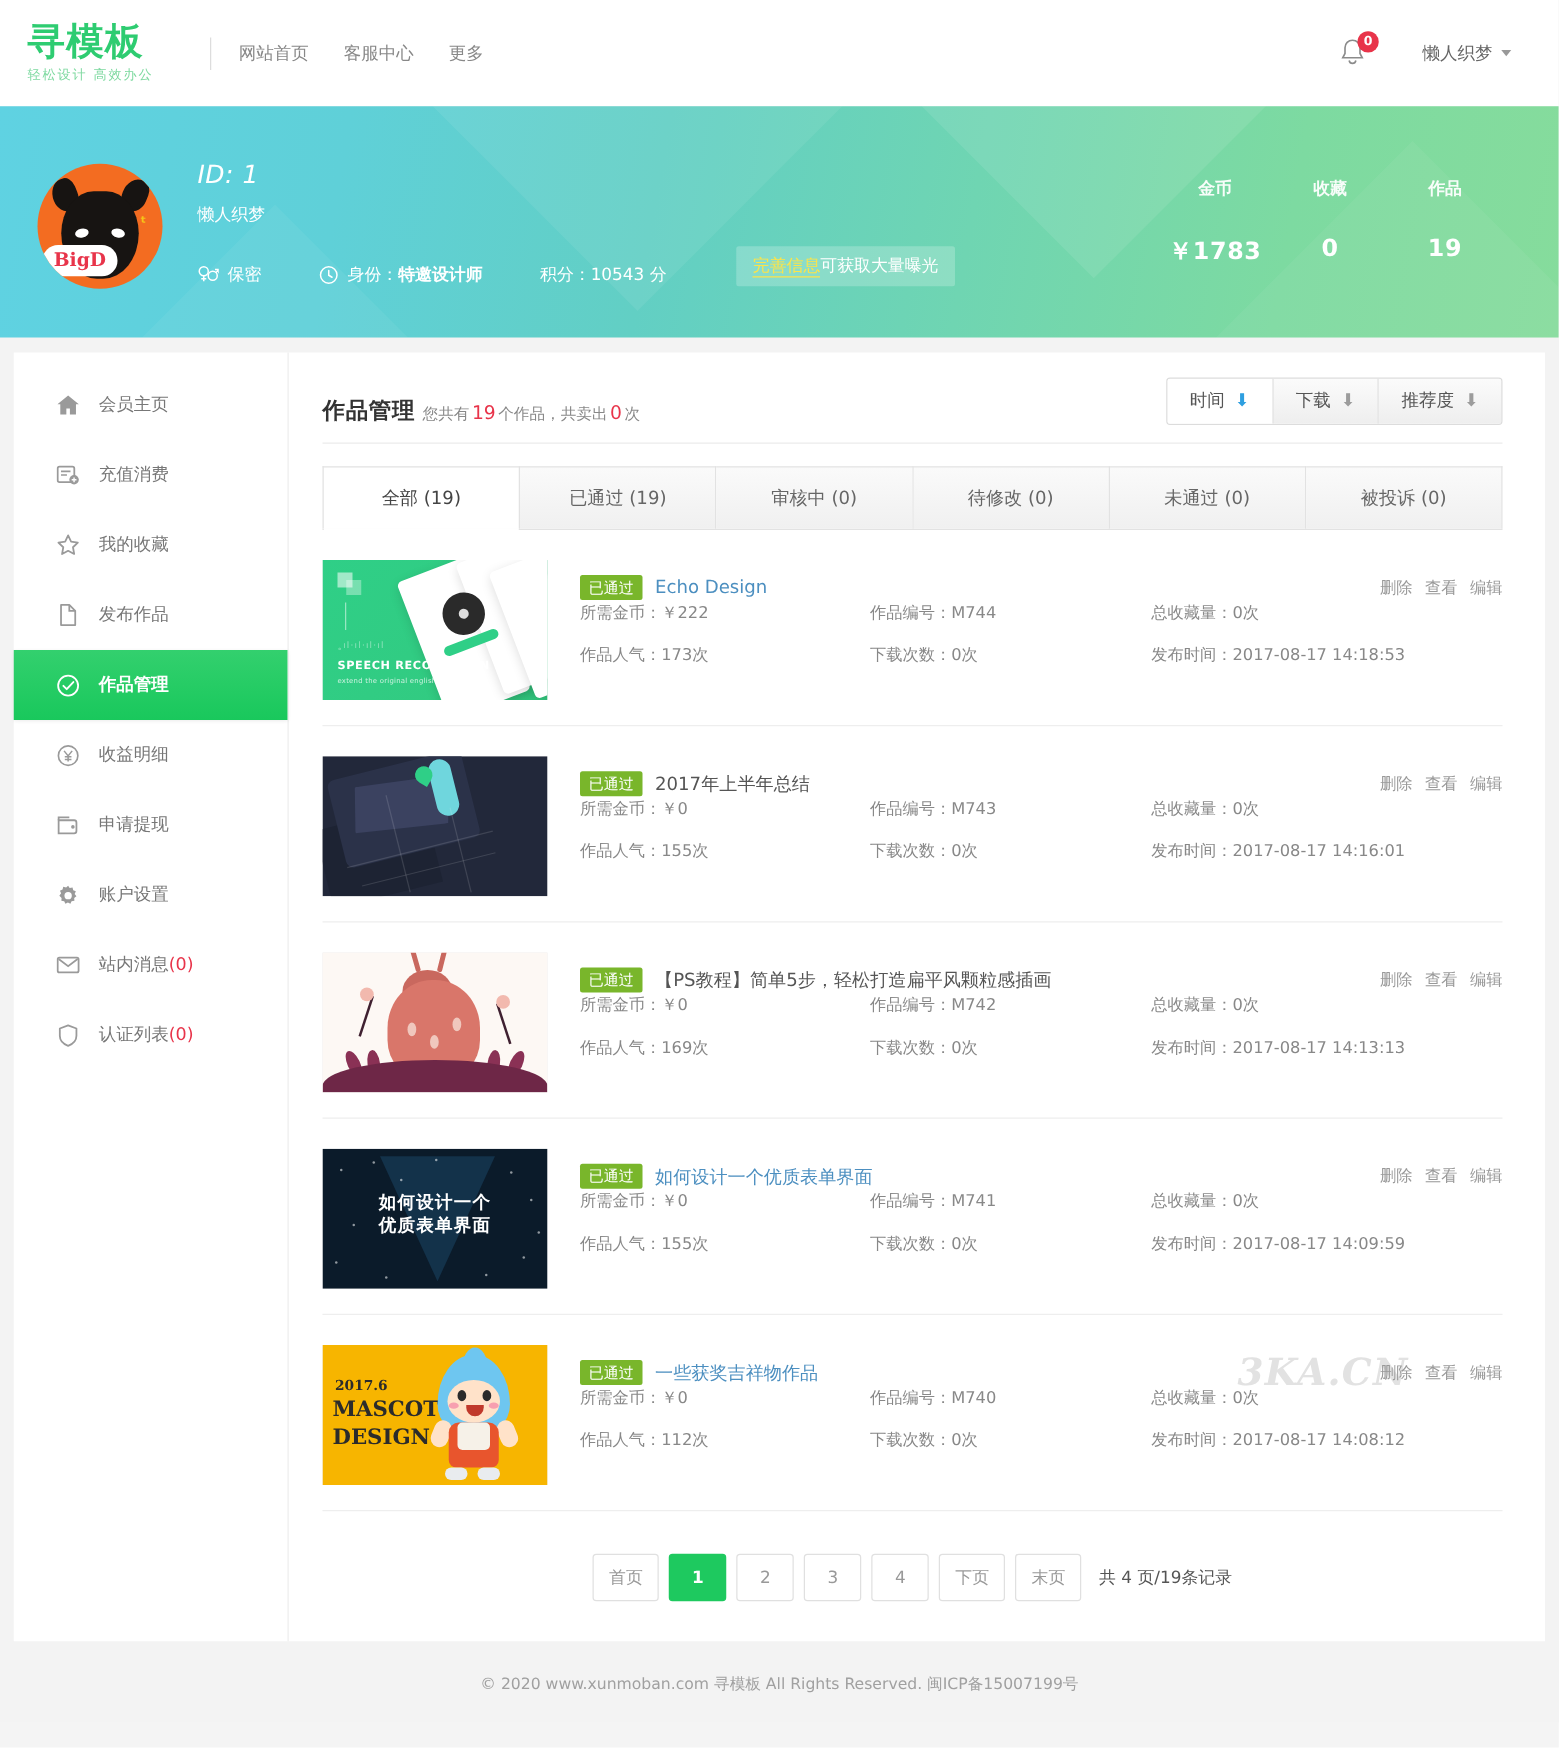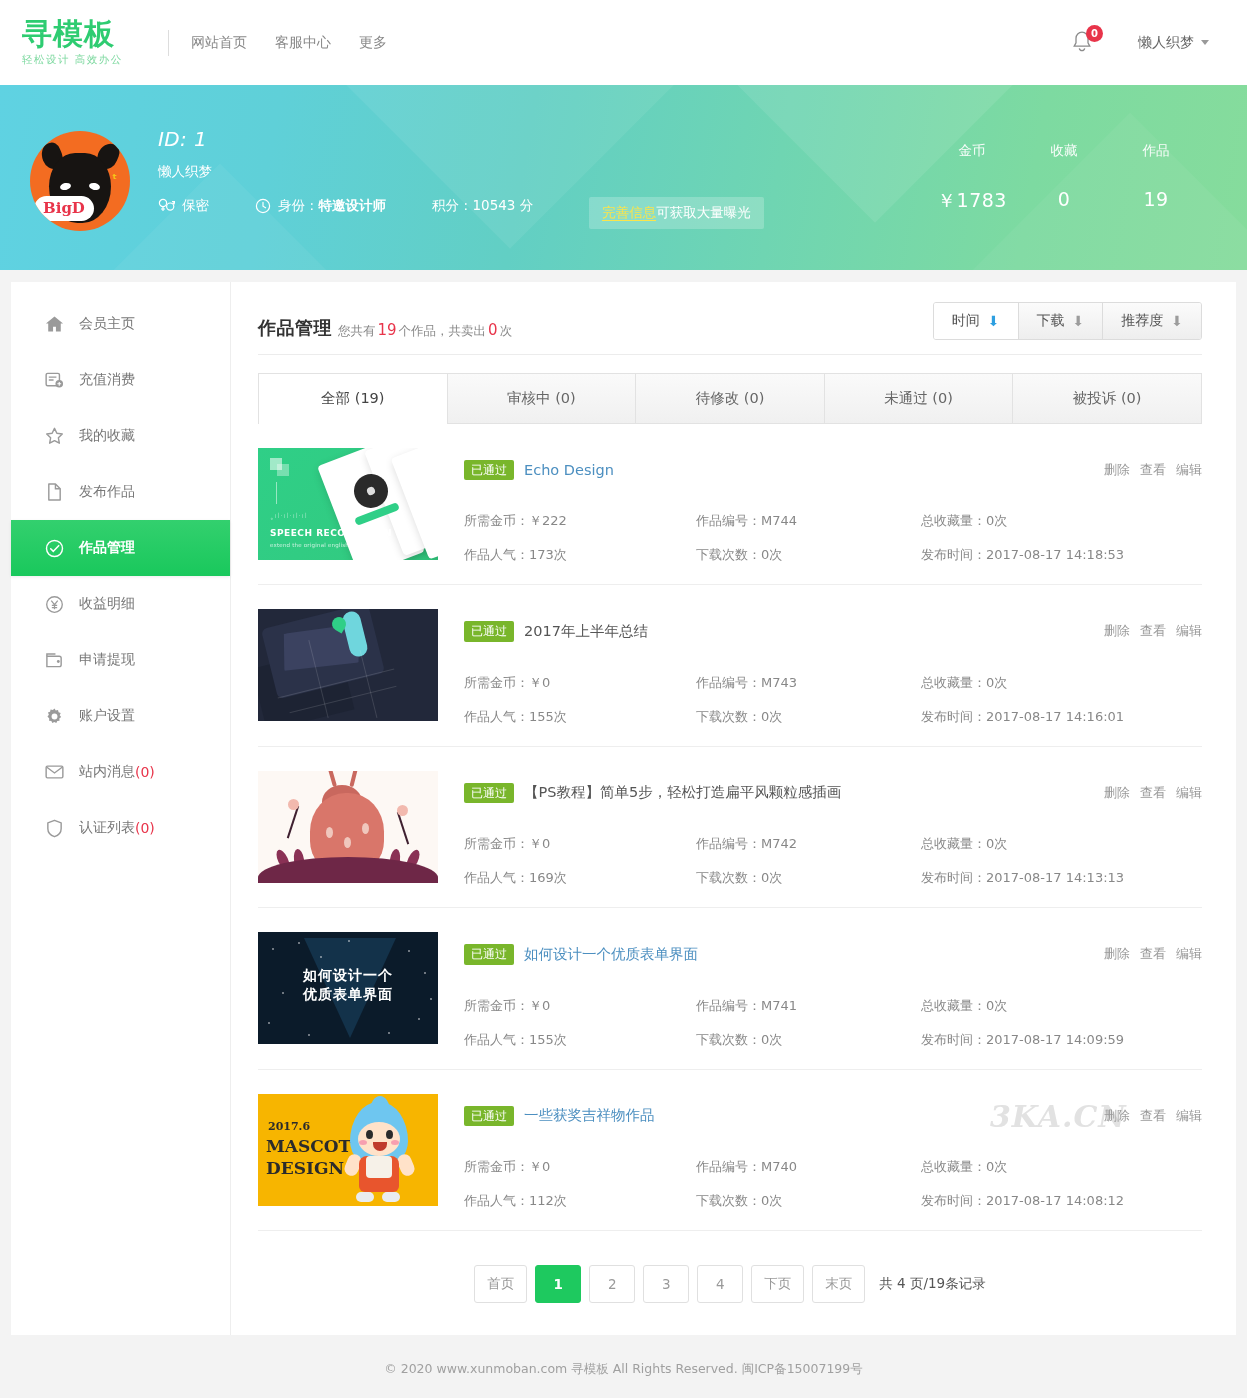--- a/index.html
+++ b/index.html
@@ -64,31 +64,31 @@
   .eye-r { right: 30px; transform: rotate(12deg); }
   .ear-tag { position: absolute; right: 13px; top: 40px; color: #f5c518; font-size: 13px; font-weight: bold; }
   .bubble {
     position: absolute; left: 4px; bottom: 10px; background: #fff; border-radius: 16px;
     padding: 3px 9px 4px; color: #e8344a; font-weight: bold; font-size: 15px;
     font-family: "DejaVu Serif", serif;
   }
   .profile-info { margin-left: 28px; color: #fff; }
   .p-id { font-size: 20px; margin-bottom: 12px; letter-spacing: .4px; font-style: italic;}
   .p-name { font-size: 13.5px; margin-bottom: 16px; }
-  .p-meta { display: flex; align-items: flex-start; font-size: 13.5px; }
+  .p-meta { display: flex; align-items: flex-end; font-size: 13.5px; }
   .p-meta .seg { display: flex; align-items: center; margin-right: 46px; white-space: nowrap;}
   .p-meta .seg:last-child { margin-right: 0; }
   .mini-icon { margin-right: 7px; display: inline-flex; }
   .promo {
     background: rgba(255,255,255,0.22); padding: 7px 13px; border-radius: 2px;
     font-size: 13.5px; color: #fff; margin-left: 10px; white-space: nowrap; cursor:pointer;
   }
   .promo b { color: #fbe44a; font-weight: normal; border-bottom: 1px solid #fbe44a; }
   .stats { margin-left: auto; display: flex; text-align: center; color: #fff; padding-right: 10px;}
-  .stat { min-width: 92px; }
+  .stat { min-width: 92px; font-weight: bold; }
   .stat-label { font-size: 13.5px; margin-bottom: 28px; opacity: .95;}
   .stat-value { font-size: 19px; letter-spacing: .5px; }
 
   
   .wrap { width: 1225px; margin: 0 auto; padding: 12px 0 0; display: flex; }
   .content-card { width: 1225px; background: #fff; display: flex; min-height: 1010px; }
 
   
   .sidebar { width: 220px; flex: none; border-right: 1px solid #eee; padding-top: 14px; }
   .side-item {
@@ -138,21 +138,21 @@
   .w-title-row { display: flex; align-items: center; }
   .badge {
     background: #79b62b; color: #fff; font-size: 12px; padding: 3px 7px; border-radius: 2px;
     margin-right: 10px; line-height: 1.2;
   }
   .w-title { font-size: 14.5px; color: #4c8fc0; cursor: pointer; }
   .w-title.dark { color: #555; }
   .actions { position: absolute; right: 0; top: 13px; font-size: 13px; color: #999; display: flex; gap: 10px; }
   .actions span { cursor: pointer; }
   .w-grid {
-    margin-top: 32px; display: grid; grid-template-columns: 232px 225px 1fr;
+    margin-top: 1px; display: grid; grid-template-columns: 232px 225px 1fr;
     row-gap: 16px; font-size: 13px; color: #888;
   }
   .watermark {
     position: absolute; left: 552px; top: 5px; font-family: "DejaVu Serif", serif;
     font-size: 30px; font-weight: bold; font-style: italic; color: #e2e2e2;
     letter-spacing: 1px; pointer-events: none;
   }
 
   
   .th-echo { width:100%; height:100%; background: linear-gradient(135deg,#2fcf87 0%,#33c97f 100%); position:relative; overflow:hidden;}
@@ -441,20 +441,21 @@
             </div>
             <div class="sort-btn">
               <span>推荐度</span>
               <span class="arrow-dn">⬇</span>
             </div>
           </div>
         </div>
 
         <div class="tabs">
           <div class="tab active">全部 (19)</div>
+          <div class="tab">已通过 (19)</div>
           <div class="tab">审核中 (0)</div>
           <div class="tab">待修改 (0)</div>
           <div class="tab">未通过 (0)</div>
           <div class="tab">被投诉 (0)</div>
         </div>
 
         <div class="work">
           <div class="thumb">
             <div class="th-echo">
               <div class="sq"></div>

